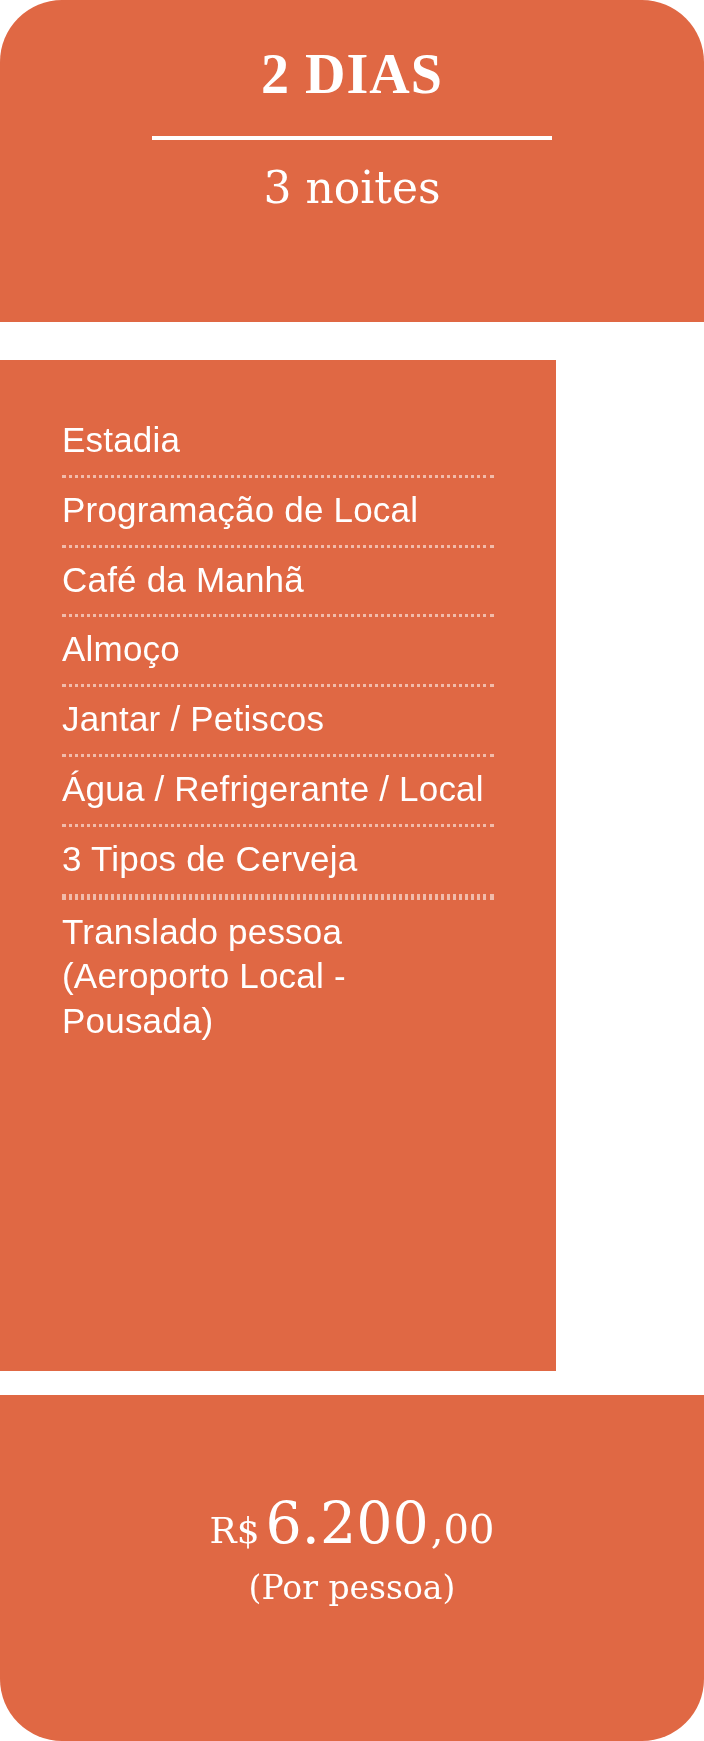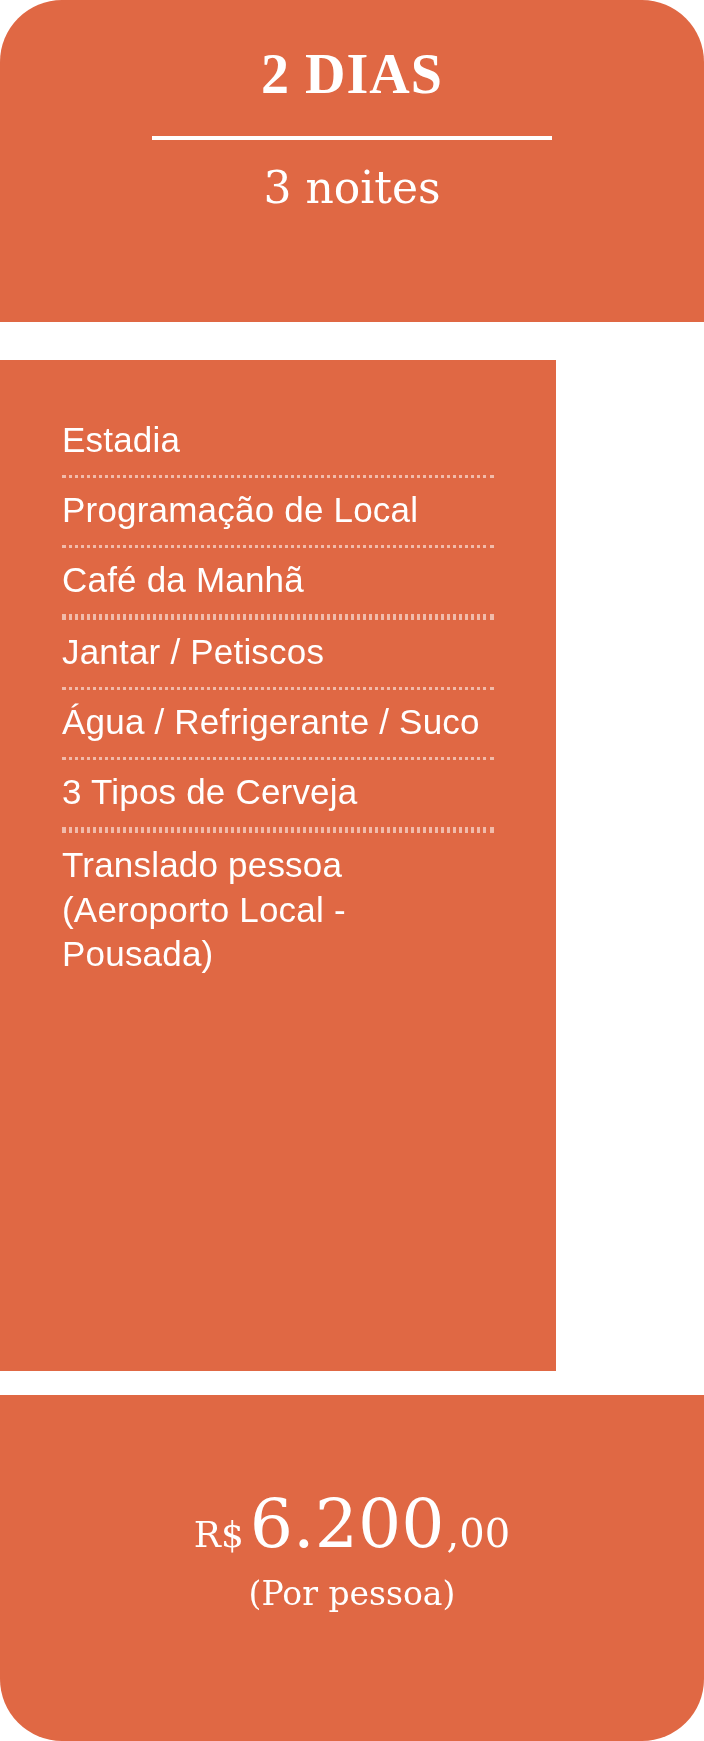--- a/index.html
+++ b/index.html
@@ -127,21 +127,21 @@
     justify-content: center;
     color: #ffffff;
     font-family: "DejaVu Serif", serif;
   }
   .price-currency {
     font-size: 36px;
     letter-spacing: 0px;
     margin-right: 6px;
   }
   .price-main {
-    font-size: 68px;
+    font-size: 57px;
     font-weight: normal;
     letter-spacing: 0px;
     line-height: 1;
   }
   .price-cents {
     font-size: 40px;
     margin-left: 2px;
   }
   .price-note {
     font-family: "DejaVu Serif", serif;
@@ -164,24 +164,25 @@
   <div class="gap gap-1"></div>
 
   <div class="body-block">
     <ul class="feature-list">
       <li class="feature-item first">Estadia</li>
       <li class="divider"></li>
       <li class="feature-item">Programação de Local</li>
       <li class="divider"></li>
       <li class="feature-item">Café da Manhã</li>
       <li class="divider"></li>
+      <li class="feature-item">Almoço</li>
       <li class="divider"></li>
       <li class="feature-item">Jantar / Petiscos</li>
       <li class="divider"></li>
-      <li class="feature-item">Água / Refrigerante / Suco</li>
+      <li class="feature-item">Água / Refrigerante / Local</li>
       <li class="divider"></li>
       <li class="feature-item">3 Tipos de Cerveja</li>
       <li class="divider"></li>
       <li class="divider"></li>
       <li class="feature-item">Translado pessoa (Aeroporto Local - Pousada)</li>
     </ul>
   </div>
 
   <div class="gap gap-2"></div>
 

